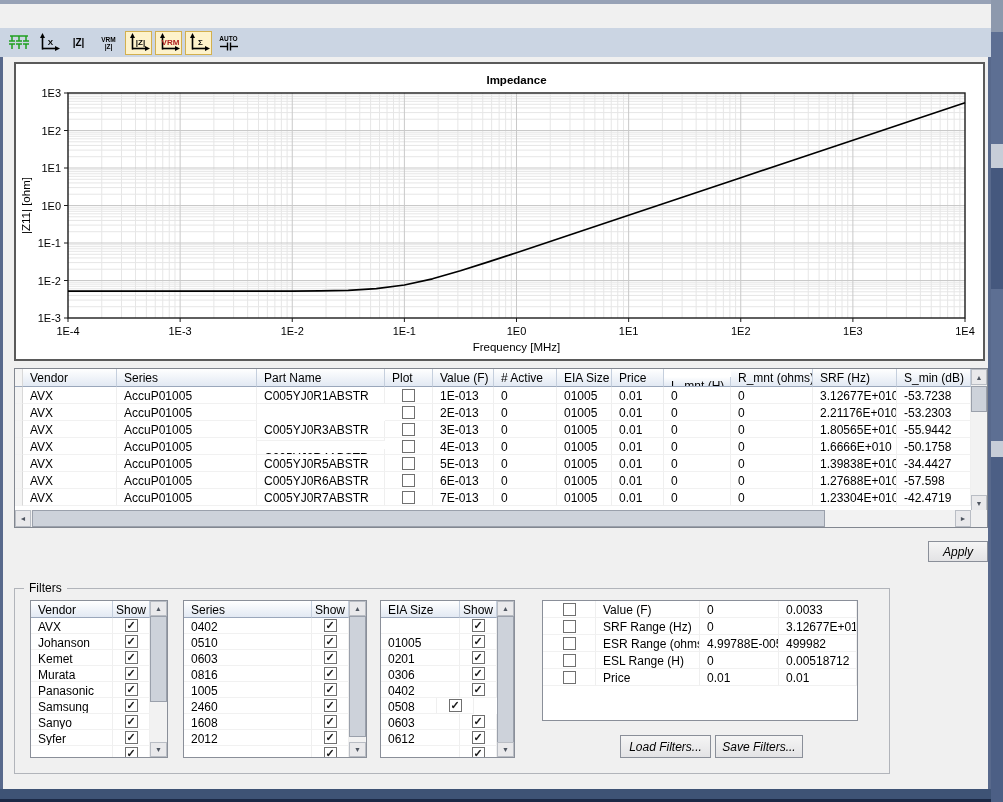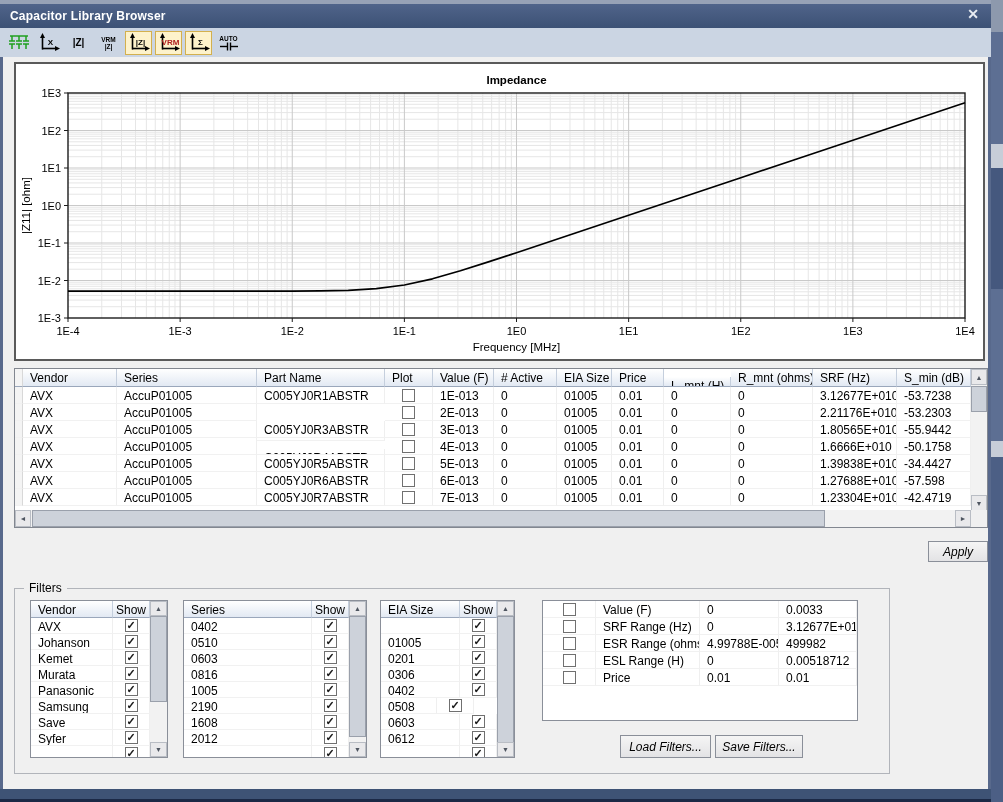--- a/index.html
+++ b/index.html
@@ -70,24 +70,20 @@
   .ftable .trow{height:17px;}
   .cbcell{display:flex;align-items:center;justify-content:center;padding:0;}
 </style>
 </head>
 <body>
 
 <div class="stage">
 
   <div class="abs frame-top"></div>
 
-  <div class="abs titlebar">
-    <span class="title-text">Capacitor Library Browser</span>
-    <span class="close-x">✕</span>
-  </div>
 
   <div class="abs toolbar">
       <div class="tool">
         <svg width="22" height="19" viewBox="0 0 22 19">
           <line x1="2" y1="3" x2="20" y2="3" stroke="#1f9f1f" stroke-width="1.5"></line>
           <line x1="4" y1="3" x2="4" y2="8" stroke="#1f9f1f" stroke-width="1.5"></line>
           <line x1="1" y1="8" x2="7" y2="8" stroke="#1f9f1f" stroke-width="1.5"></line>
           <line x1="1" y1="11" x2="7" y2="11" stroke="#1f9f1f" stroke-width="1.5"></line>
           <line x1="4" y1="11" x2="4" y2="16" stroke="#1f9f1f" stroke-width="1.5"></line>
           <line x1="11" y1="3" x2="11" y2="8" stroke="#1f9f1f" stroke-width="1.5"></line>
@@ -513,21 +509,21 @@
           <div class="cb">✓</div>
         </div>
       </div>
       <div class="trow">
         <div class="tcell" style="width: 82px;">Samsung</div>
         <div class="tcell cbcell" style="width: 37px;">
           <div class="cb">✓</div>
         </div>
       </div>
       <div class="trow">
-        <div class="tcell" style="width: 82px;">Save</div>
+        <div class="tcell" style="width: 82px;">Sanyo</div>
         <div class="tcell cbcell" style="width: 37px;">
           <div class="cb">✓</div>
         </div>
       </div>
       <div class="trow">
         <div class="tcell" style="width: 82px;">Syfer</div>
         <div class="tcell cbcell" style="width: 37px;">
           <div class="cb">✓</div>
         </div>
       </div>
@@ -572,21 +568,21 @@
           <div class="cb">✓</div>
         </div>
       </div>
       <div class="trow">
         <div class="tcell" style="width: 128px;">1005</div>
         <div class="tcell cbcell" style="width: 37px;">
           <div class="cb">✓</div>
         </div>
       </div>
       <div class="trow">
-        <div class="tcell" style="width: 128px;">2190</div>
+        <div class="tcell" style="width: 128px;">2460</div>
         <div class="tcell cbcell" style="width: 37px;">
           <div class="cb">✓</div>
         </div>
       </div>
       <div class="trow">
         <div class="tcell" style="width: 128px;">1608</div>
         <div class="tcell cbcell" style="width: 37px;">
           <div class="cb">✓</div>
         </div>
       </div>

